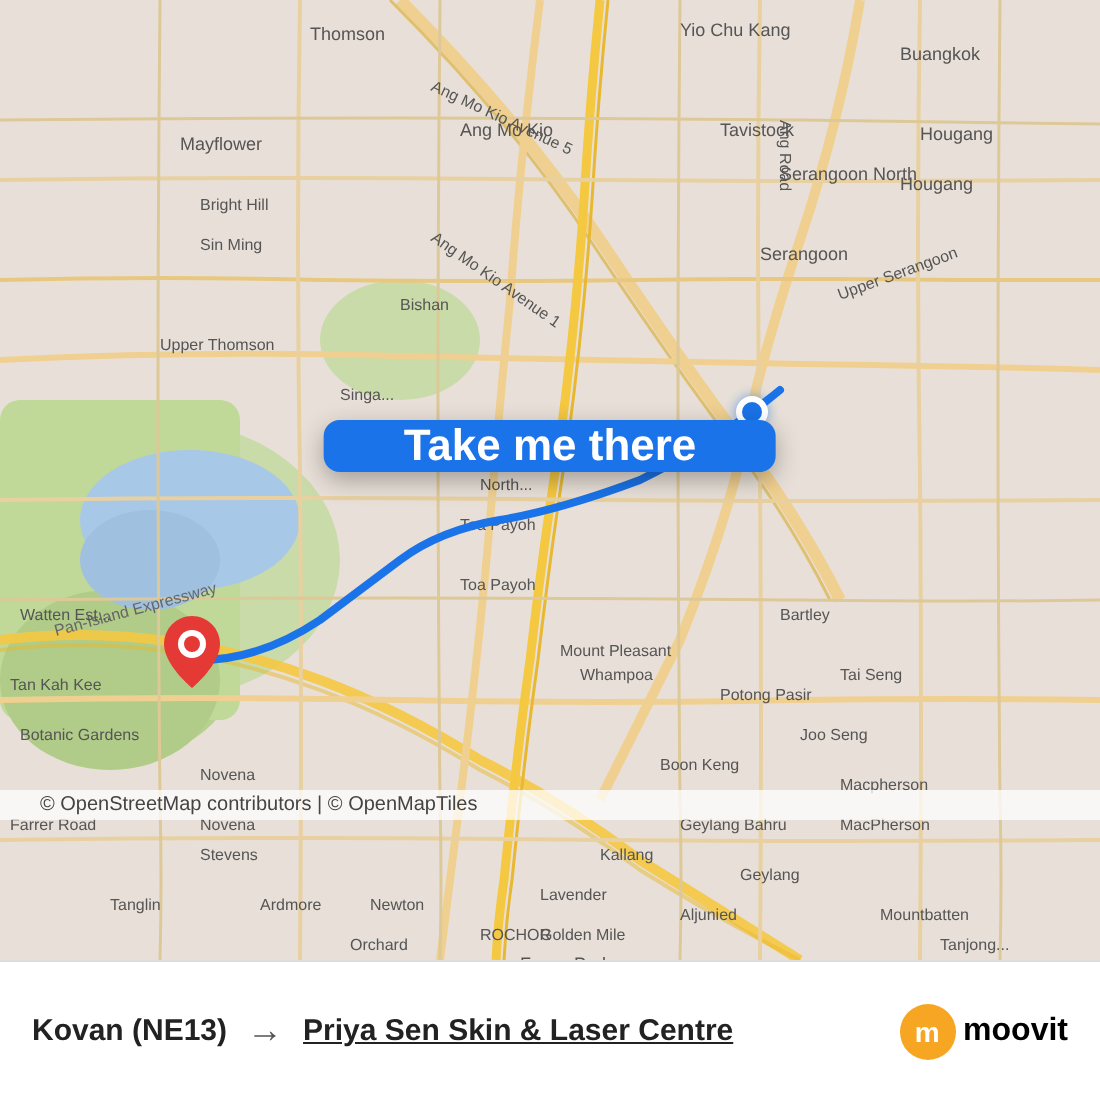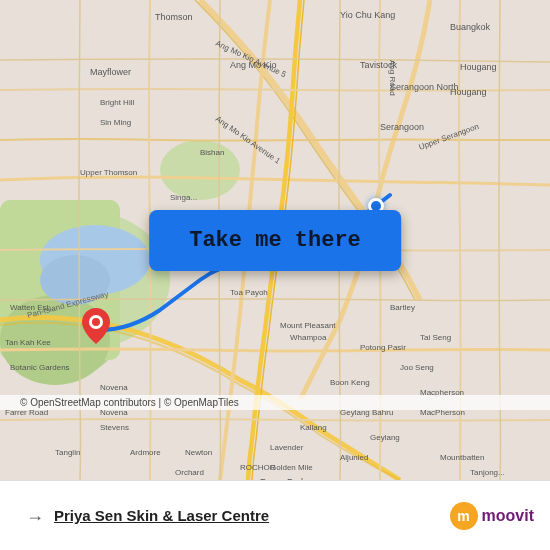--- a/index.html
+++ b/index.html
@@ -28,31 +28,30 @@
       top: 0; left: 0;
     }
 
     
     #take-me-there-btn {
       position: absolute;
       top: 210px;
       left: 50%;
       transform: translateX(-50%);
       background: #1a73e8;
-      color: #0f172a;
+      color: #ffffff;
       border: none;
       border-radius: 8px;
-      padding: 18px 40px;
+      padding: 0 40px;
       font-size: 22px;
       font-weight: bold;
       cursor: pointer;
       white-space: nowrap;
       box-shadow: 0 4px 12px rgba(0,0,0,0.3);
       z-index: 10;
-      font-family: Liberation Mono, monospace;
     }
 
     
     #bottom-bar {
       width: 550px;
       height: 70px;
       background: white;
       display: flex;
       align-items: center;
       padding: 0 16px;
@@ -102,21 +101,21 @@
       align-items: center;
       justify-content: center;
       color: white;
       font-size: 14px;
       font-weight: bold;
     }
 
     #moovit-text {
       font-size: 16px;
       font-weight: bold;
-      color: #701a75;
+      color: #000000;
     }
 
     #copyright-bar {
       position: absolute;
       bottom: 70px;
       left: 0;
       width: 100%;
       background: rgba(255,255,255,0.75);
       font-size: 10px;
       color: #444;
@@ -266,19 +265,20 @@
   </div>
 
   <button id="take-me-there-btn">Take me there</button>
 
   <div id="copyright-bar">
     <span>© OpenStreetMap contributors | © OpenMapTiles</span>
   </div>
 </div>
 
 <div id="bottom-bar">
+  <span id="origin-label">Kovan (NE13)</span>
   <span id="arrow-icon">→</span>
   <span id="destination-label">Priya Sen Skin &amp; Laser Centre</span>
   <div id="moovit-logo">
     <div id="moovit-icon">m</div>
     <span id="moovit-text">moovit</span>
   </div>
 </div>
 
 </body></html>

